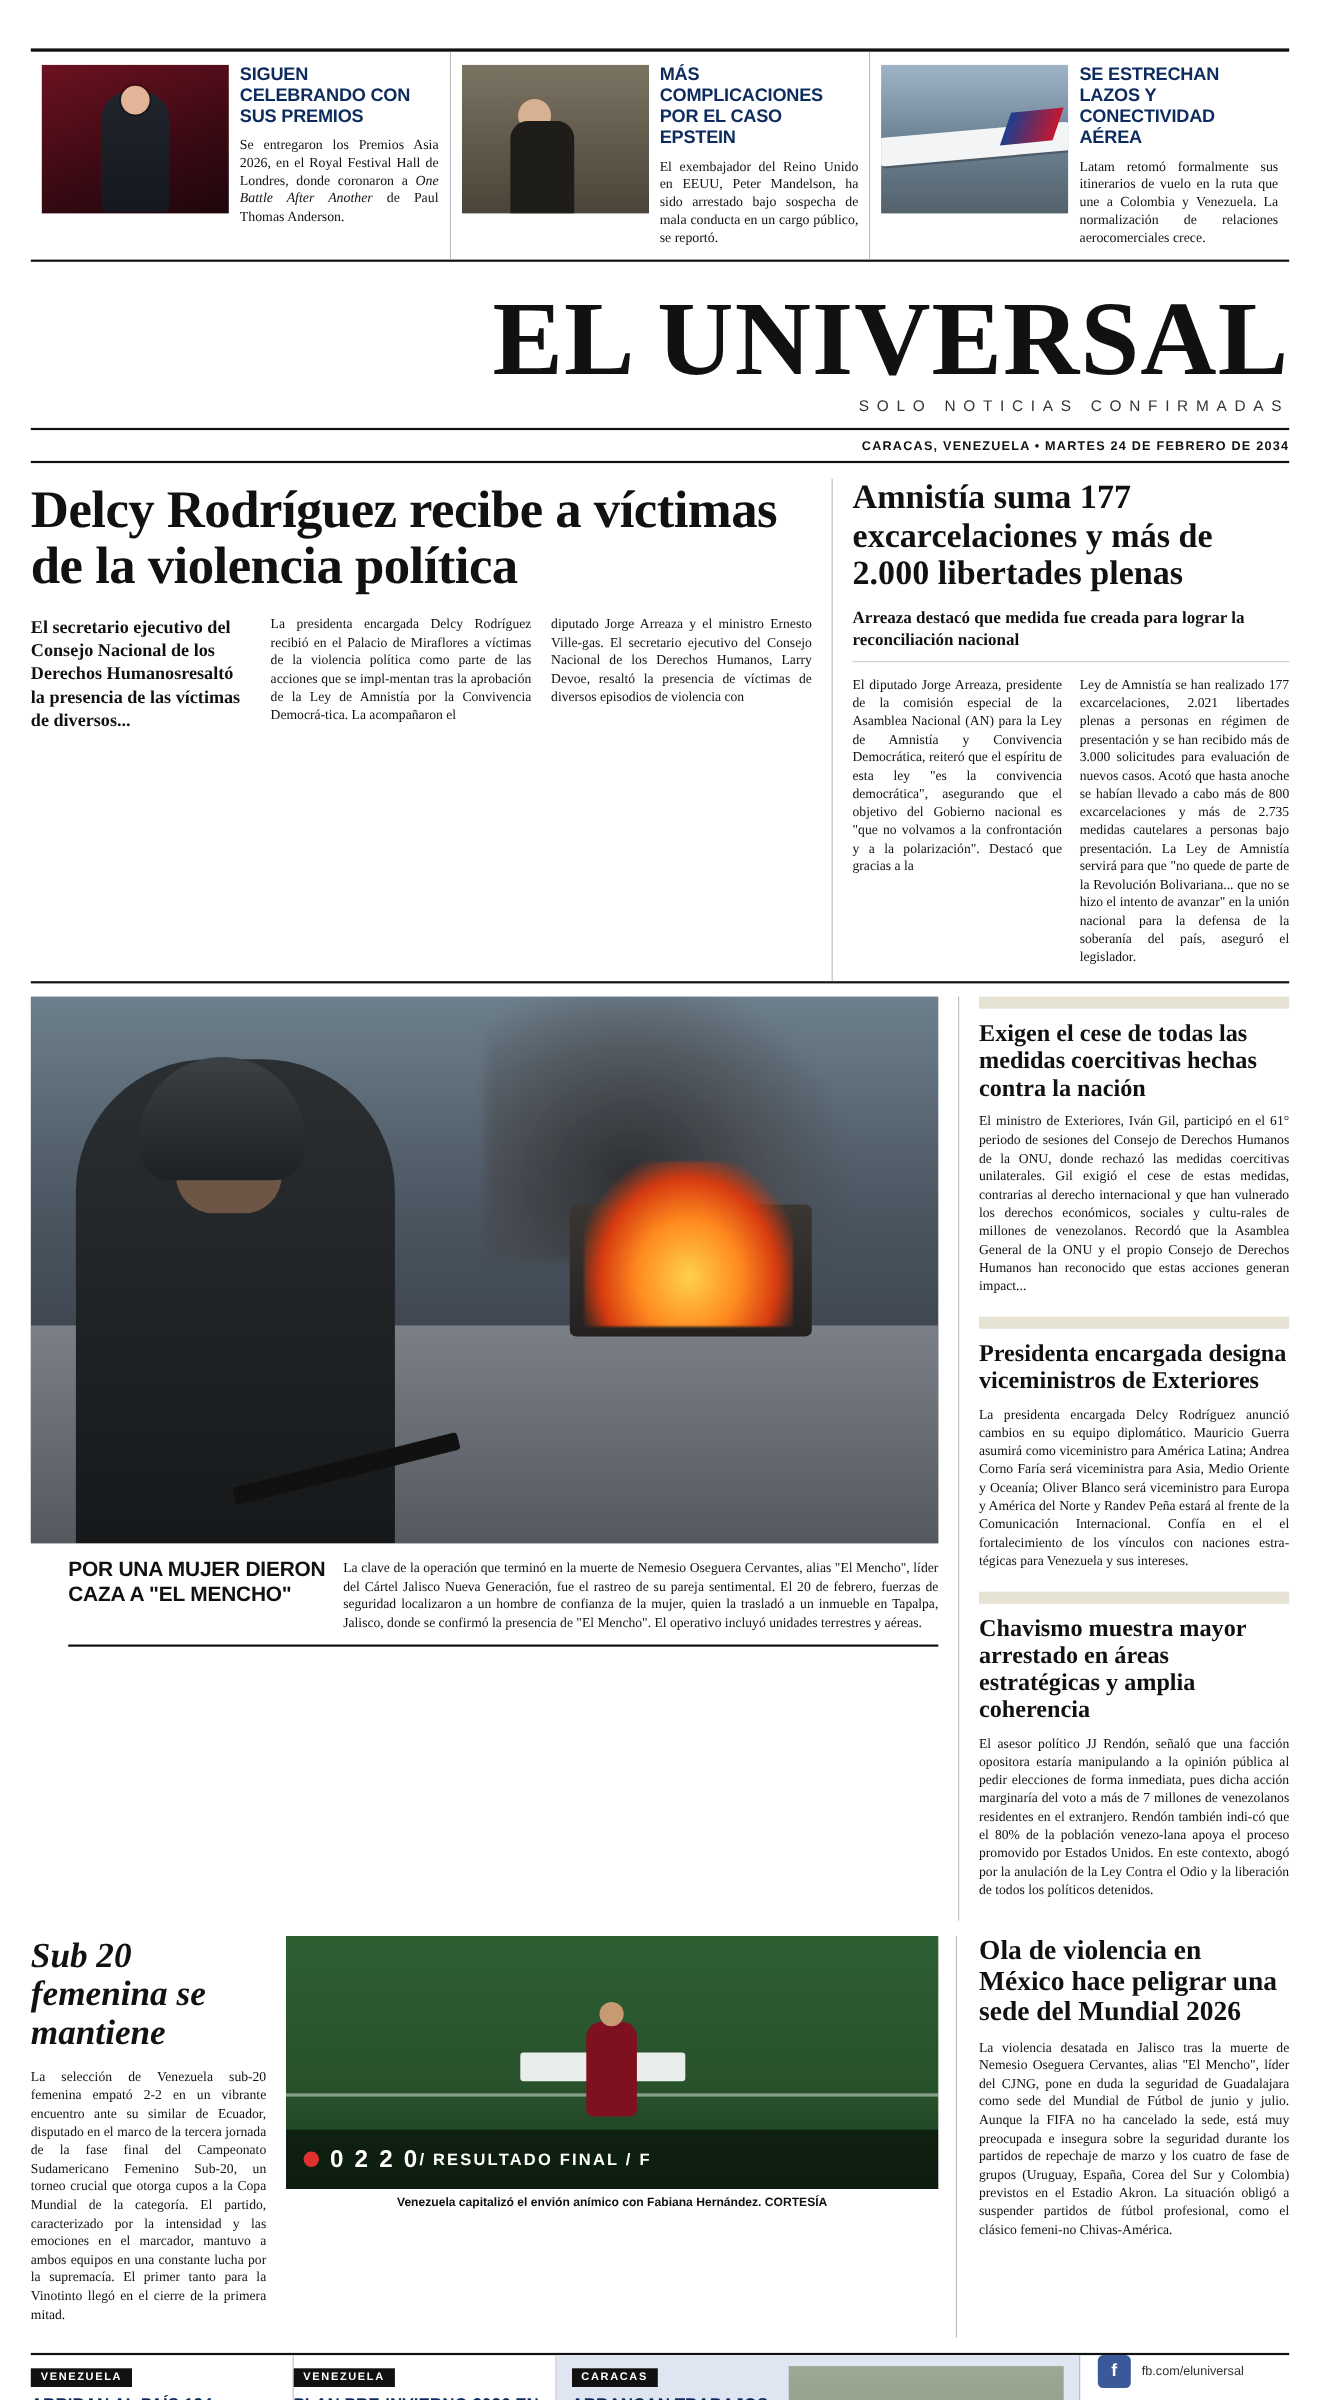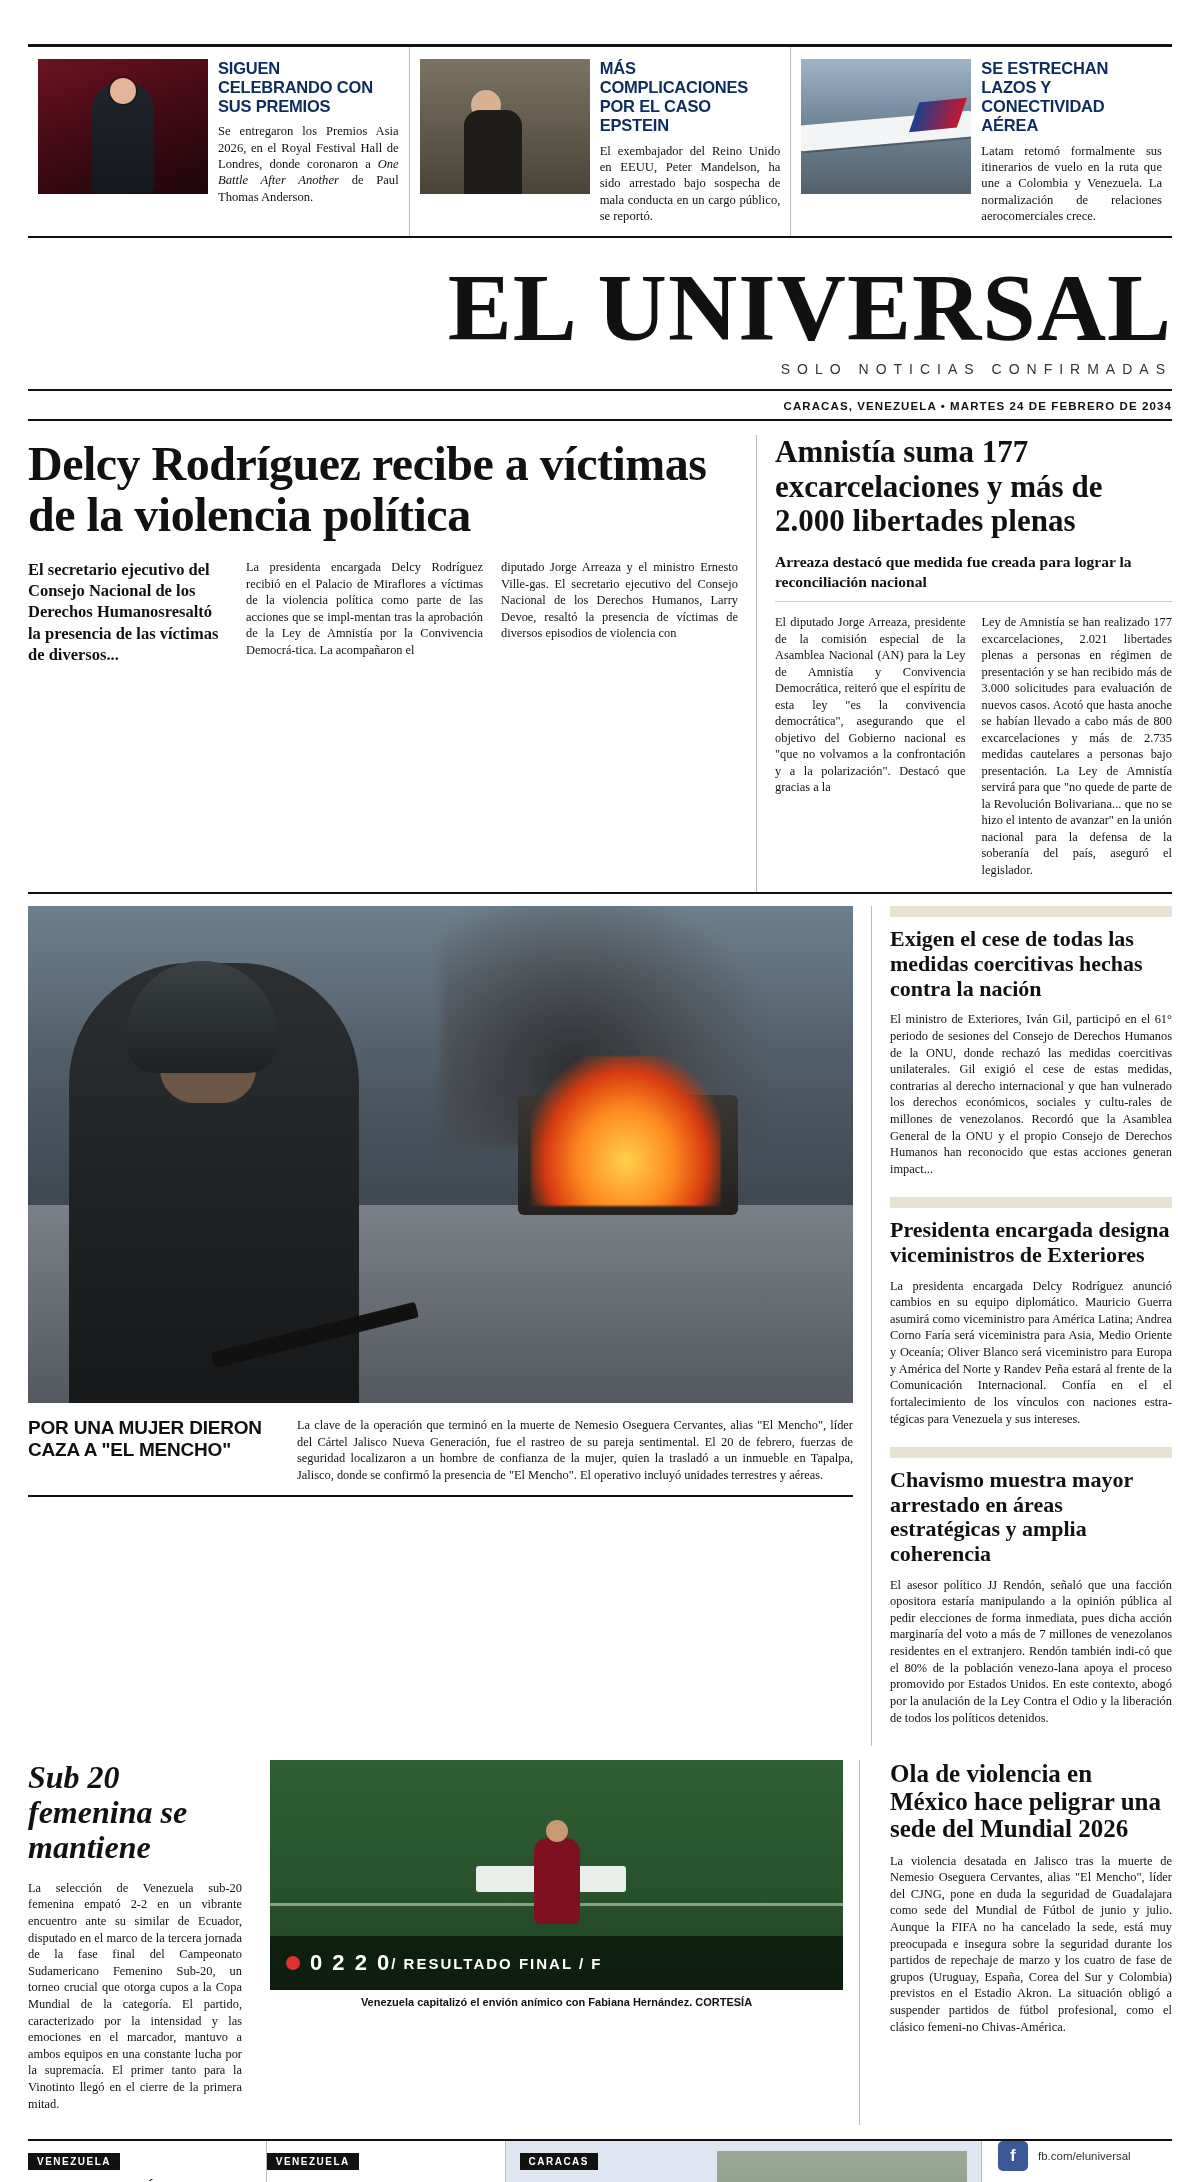--- a/index.html
+++ b/index.html
@@ -219,21 +219,21 @@
   }
   .mp-face {
     position:absolute; left:16%; bottom:300px; width:96px; height:80px;
     background:#6e5647; border-radius:44px 44px 34px 34px;
   }
   .mp-rifle {
     position:absolute; left:22%; bottom:60px; width:210px; height:16px;
     background:#111; transform:rotate(-14deg); border-radius:3px;
   }
 
-  .photo-caption-row { display:flex; gap:29px; padding:14px 0 12px 0; border-bottom:2px solid #111; }
+  .photo-caption-row { display:flex; gap:10px; padding:14px 0 12px 0; border-bottom:2px solid #111;margin-left:34px; }
   .photo-kicker {
     flex:0 0 240px;
     font-family:"Liberation Sans", sans-serif;
     font-weight:bold;
     font-size:19px;
     line-height:1.15;
     text-transform:uppercase;
     letter-spacing:-0.2px;
   }
   .photo-caption {
@@ -245,21 +245,21 @@
 
   
   .rail-item { margin-bottom:20px; }
   .rail-rule { height:11px; background:#e6e2d4; margin-bottom:10px; }
   .rail-head {
     font-size:22px; line-height:1.12; font-weight:bold; margin:0 0 10px 0;
   }
   .rail-body { font-size:12.4px; line-height:1.34; text-align:justify; margin:0; hyphens:auto; }
 
   
-  .low-section { display:flex; gap:12px; padding-top:14px; }
+  .low-section { display:flex; gap:2px; padding-top:14px; }
   .low-left { flex:0 0 230px; padding-right:16px; }
   .low-mid { flex:1 1 auto; padding-right:16px; border-right:1px solid #bbb; }
   .low-right { flex:0 0 300px; padding-left:18px; }
 
   .sub20-head {
     font-family:"Liberation Serif", serif;
     font-style:italic; font-weight:bold;
     font-size:32px; line-height:1.1; margin:0 0 14px 0;
   }
   .sub20-body { font-size:12.4px; line-height:1.34; text-align:justify; hyphens:auto; }

